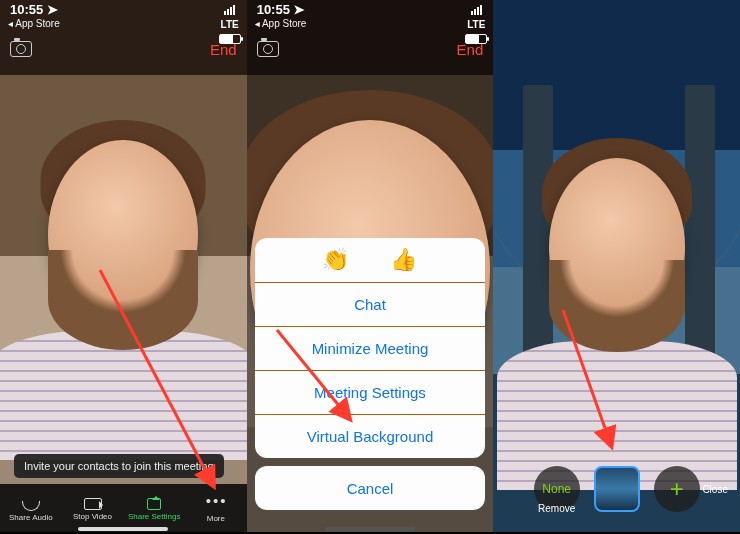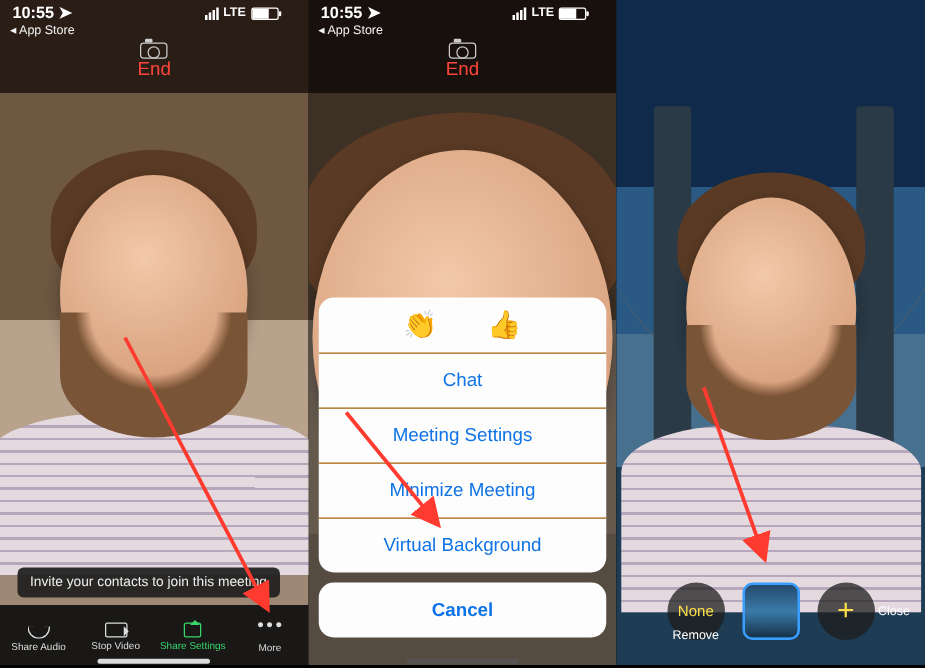--- a/index.html
+++ b/index.html
@@ -70,30 +70,30 @@
   }
   .pane3 .hair  { top:138px; width:150px; height:110px; }
   .pane3 .face  { top:158px; width:136px; height:178px; }
   .pane3 .beard { top:260px; width:136px; height:92px; }
   .pane3 .shirt { top:340px; width:240px; height:150px; }
 
   
   .status { position:absolute; top:0; left:0; right:0; height:30px; color:#fff; font-size:13px; font-weight:600; }
   .status .time { position:absolute; top:2px; left:10px; }
   .status .back { position:absolute; top:18px; left:8px; font-size:10px; font-weight:400; opacity:.95; }
-  .status .net  { position:absolute; top:5px; right:24px; font-size:10px; display:flex; align-items:center; gap:4px; }
+  .status .net  { position:absolute; top:5px; right:6px; font-size:10px; display:flex; align-items:center; gap:4px;flex-direction:column; }
   .bars { display:inline-flex; gap:1px; align-items:flex-end; }
   .bars i{ width:2px; background:#fff; display:inline-block; }
   .bars i:nth-child(1){height:4px}.bars i:nth-child(2){height:6px}.bars i:nth-child(3){height:8px}.bars i:nth-child(4){height:10px}
   .batt { width:22px; height:10px; border:1px solid #fff; border-radius:2px; position:relative; }
   .batt::after{content:"";position:absolute;right:-3px;top:2px;width:2px;height:4px;background:#fff;border-radius:1px;}
   .batt i{display:block;height:100%;width:65%;background:#fff;}
 
   
-  .topbar { position:absolute; top:34px; left:0; right:0; height:30px; display:flex; align-items:center; justify-content:center; padding:0 10px;flex-direction:column; }
+  .topbar { position:absolute; top:34px; left:0; right:0; height:30px; display:flex; align-items:center; justify-content:space-between; padding:0 10px; }
   .cam-icon { width:22px; height:16px; border:1.5px solid #ccc; border-radius:3px; position:relative; }
   .cam-icon::before{content:"";position:absolute;width:8px;height:8px;border:1.5px solid #ccc;border-radius:50%;left:5px;top:2px;}
   .cam-icon::after{content:"";position:absolute;width:6px;height:3px;background:#ccc;border-radius:1px;top:-4px;left:3px;}
   .end { color:#ff453a; font-size:15px; }
 
   
   .toast { position:absolute; left:14px; bottom:56px; background:rgba(30,30,30,.92); color:#eee; font-size:11px; padding:6px 10px; border-radius:5px; }
 
   
   .toolbar { position:absolute; left:0; right:0; bottom:0; height:50px; background:rgba(18,18,18,.95); display:flex; }
@@ -111,25 +111,25 @@
 
   .home-ind { position:absolute; bottom:3px; left:50%; transform:translateX(-50%); width:90px; height:4px; background:#fff; border-radius:4px; opacity:.85; }
   .pane2 .home-ind{ background:#555; opacity:.9; }
 
   
   .sheet { position:absolute; left:8px; right:8px; bottom:16px; }
   .card { background:#fdfdfd; border-radius:12px; overflow:hidden; margin-bottom:8px; }
   .srow { height:44px; display:flex; align-items:center; justify-content:center; color:#1074e6; font-size:15px; border-top:1px solid #a16207; position:relative;}
   .srow:first-child{ border-top:none; }
   .emoji-row { display:flex; justify-content:center; gap:40px; font-size:22px; }
-  .cancel { font-weight:700; }
+  .cancel { font-weight:400; }
 
   
   .dock { position:absolute; left:0; right:0; bottom:10px; height:70px; display:flex; align-items:center; justify-content:center; gap:14px; }
-  .chip { width:46px; height:46px; border-radius:50%; display:flex; align-items:center; justify-content:center; font-size:12px; color:#fde047; }
+  .chip { width:46px; height:46px; border-radius:50%; display:flex; align-items:center; justify-content:center; font-size:12px; color:#84cc16; }
   .chip.dark { background:rgba(30,30,30,.75); }
   .chip.sel  { border-radius:8px; background:#2e6fa8; border:2px solid #3a9eff; overflow:hidden; background-image:linear-gradient(#244a6d,#3a7aa8,#16314a); }
   .chip.plus { font-size:24px; font-weight:300; }
   .dock-lab { position:absolute; bottom:-2px; color:#fff; font-size:10px; }
   .dock-col { position:relative; display:flex; flex-direction:column; align-items:center; }
 
   
   .arrow { position:absolute; pointer-events:none; }
   .arrow svg { overflow:visible; }
 </style>
@@ -228,22 +228,22 @@
       <div class="end">End</div>
     </div>
 
     <div class="sheet">
       <div class="card">
         <div class="srow emoji-row">
           <span>👏</span>
           <span>👍</span>
         </div>
         <div class="srow">Chat</div>
+        <div class="srow">Minimize Meeting</div>
         <div class="srow">Meeting Settings</div>
-        <div class="srow">Minimize Meeting</div>
         <div class="srow">Virtual Background</div>
       </div>
       <div class="card">
         <div class="srow cancel">Cancel</div>
       </div>
     </div>
     <div class="home-ind"></div>
 
     <div class="arrow" style="left:30px; top:330px;">
       <svg width="90" height="100">

